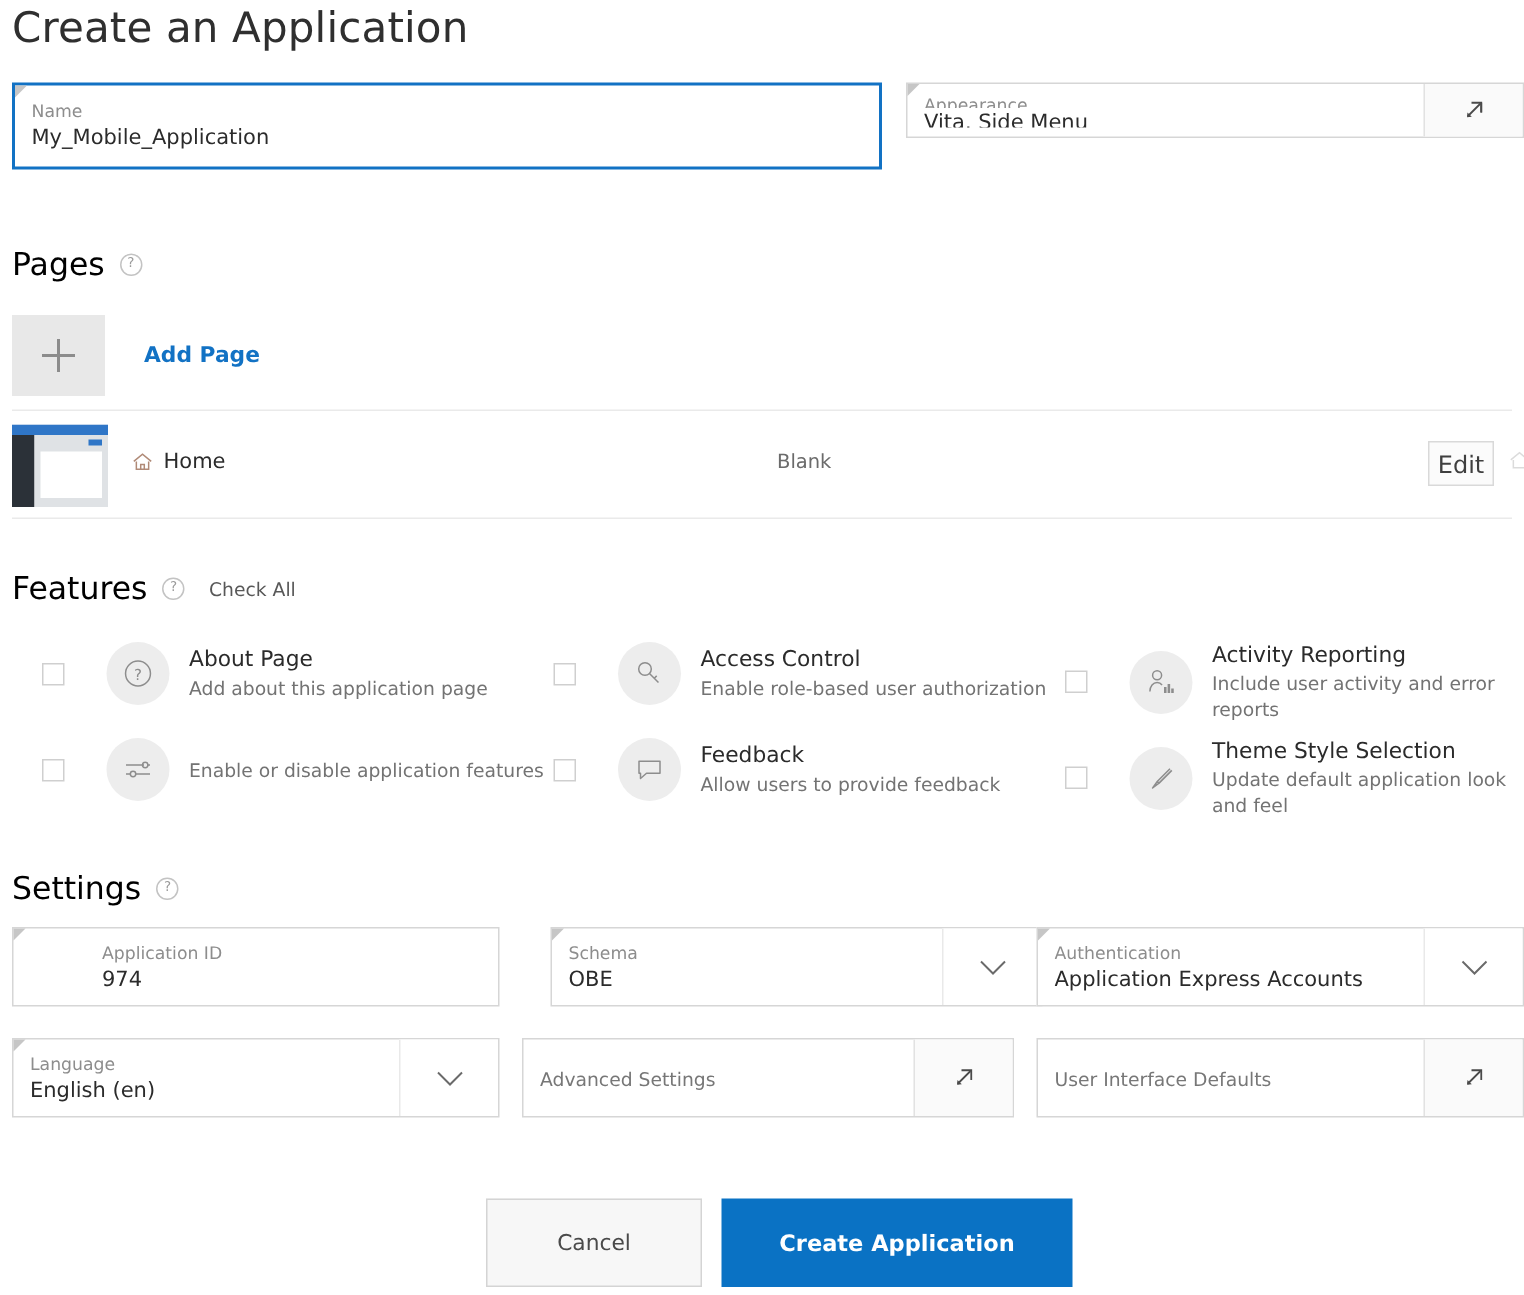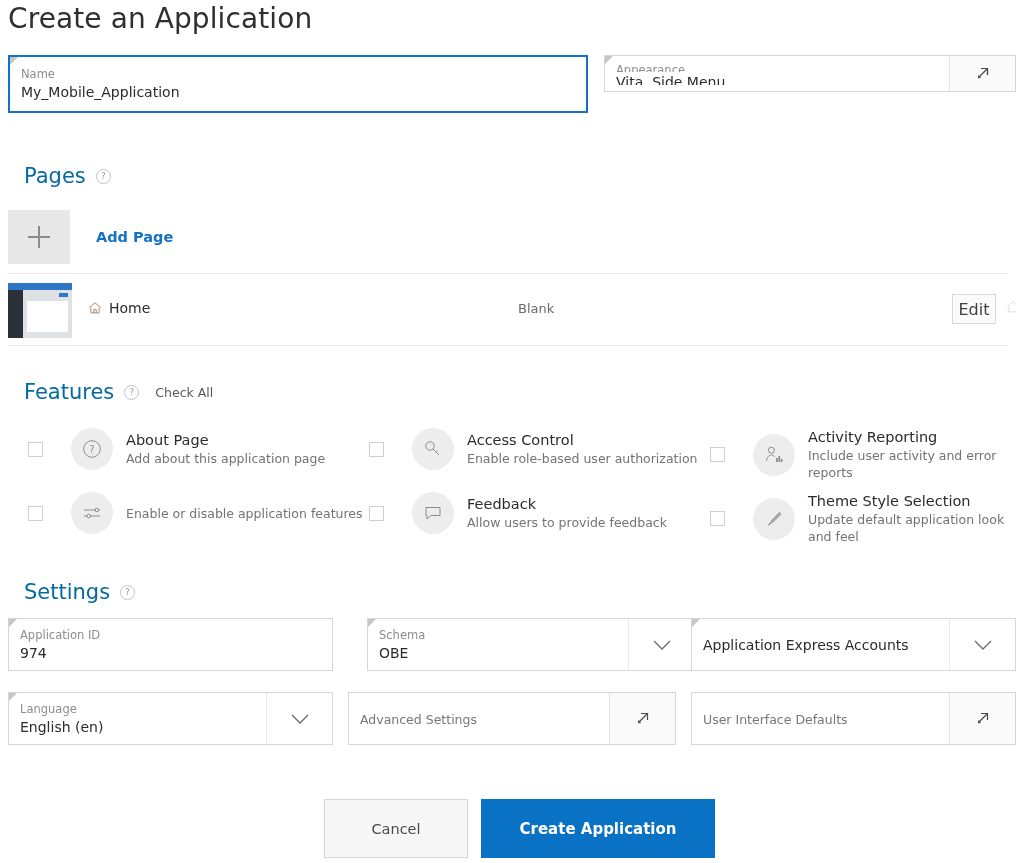--- a/index.html
+++ b/index.html
@@ -64,21 +64,21 @@
     background: #ffffff;
     border-left: 1px solid #e9e9e9;
   }
 
   
   .section-head {
     position: absolute;
     display: flex; align-items: center; gap: 10px;
   }
   .section-head .h {
-    font-size: 21px; font-weight: 400; color: #0369a1; margin-left: 16px;
+    font-size: 21px; font-weight: 400; color: #000000;
   }
   .helpdot {
     width: 15px; height: 15px; border-radius: 50%;
     border: 1px solid #c3c3c3; color: #9b9b9b;
     font-size: 9px; line-height: 13px; text-align: center;
     display: inline-block; cursor: pointer;
   }
   .checkall {
     font-size: 12.5px; color: #585858; cursor: pointer; margin-left: 6px;
   }
@@ -345,21 +345,21 @@
       <span class="feat-title" style="display:block">Theme Style Selection</span>
       <span class="feat-desc" style="display:block">Update default application look and feel</span>
     </span>
   </div>
 
   <div class="section-head" style="left:8px; top:580px;">
     <span class="h">Settings</span>
     <span class="helpdot">?</span>
   </div>
 
-  <div class="field" style="left:8px; top:618px; width:325px; height:53px;">
+  <div class="field" style="left:8px; top:618px; width:325px; height:53px;padding-left:48px;">
     <span class="corner-flag"></span>
     <div class="field-main">
       <div class="field-label">Application ID</div>
       <div class="field-value">974</div>
     </div>
   </div>
 
   <div class="field" style="left:367px; top:618px; width:328px; height:53px;">
     <span class="corner-flag"></span>
     <div class="field-main">
@@ -371,20 +371,21 @@
         <svg width="20" height="12" viewBox="0 0 20 12">
             <path d="M2 2l8 8 8-8" fill="none" stroke="#6a6a6a" stroke-width="1.3"></path>
           </svg>
       </span>
     </div>
   </div>
 
   <div class="field" style="left:691px; top:618px; width:325px; height:53px;">
     <span class="corner-flag"></span>
     <div class="field-main">
+      <div class="field-label">Authentication</div>
       <div class="field-value">Application Express Accounts</div>
     </div>
     <div class="field-affordance chev">
       <span>
         <svg width="20" height="12" viewBox="0 0 20 12">
             <path d="M2 2l8 8 8-8" fill="none" stroke="#6a6a6a" stroke-width="1.3"></path>
           </svg>
       </span>
     </div>
   </div>

